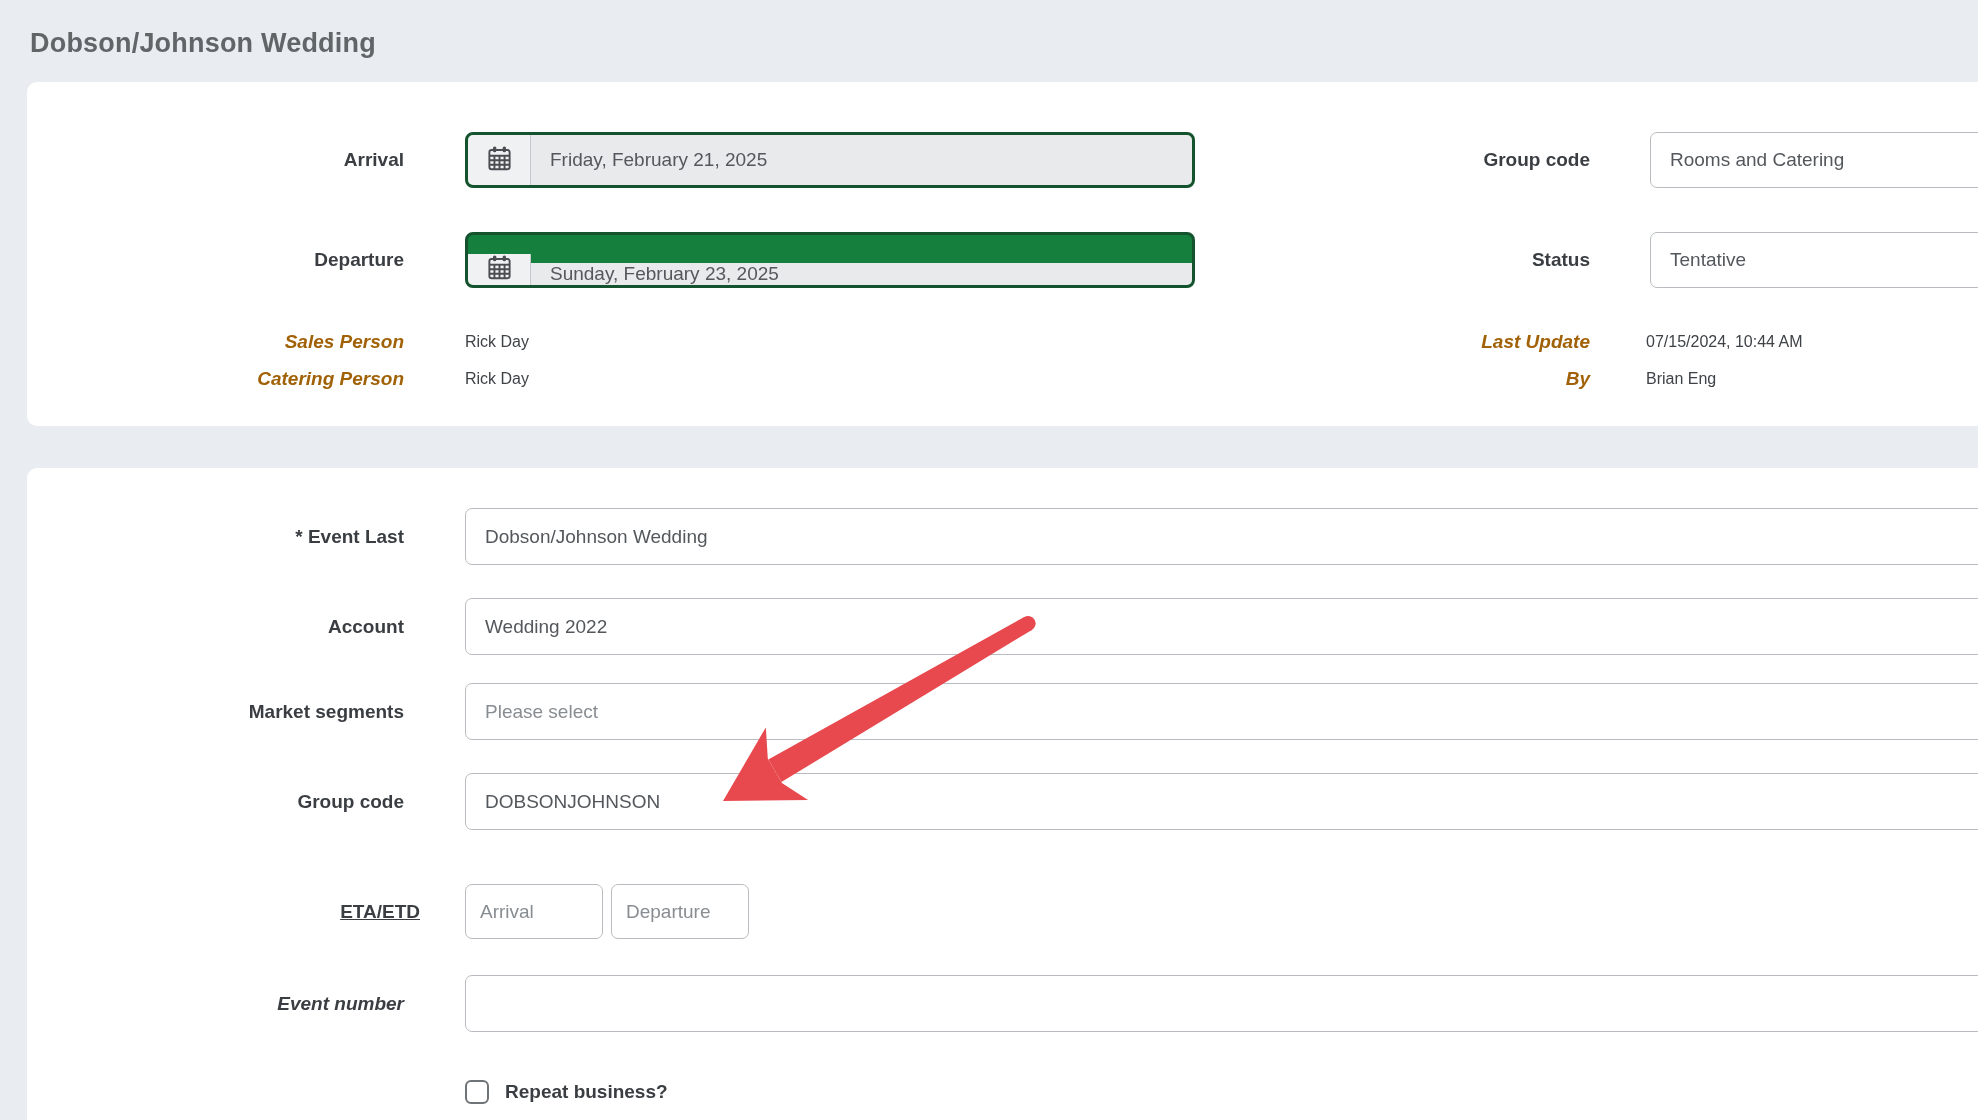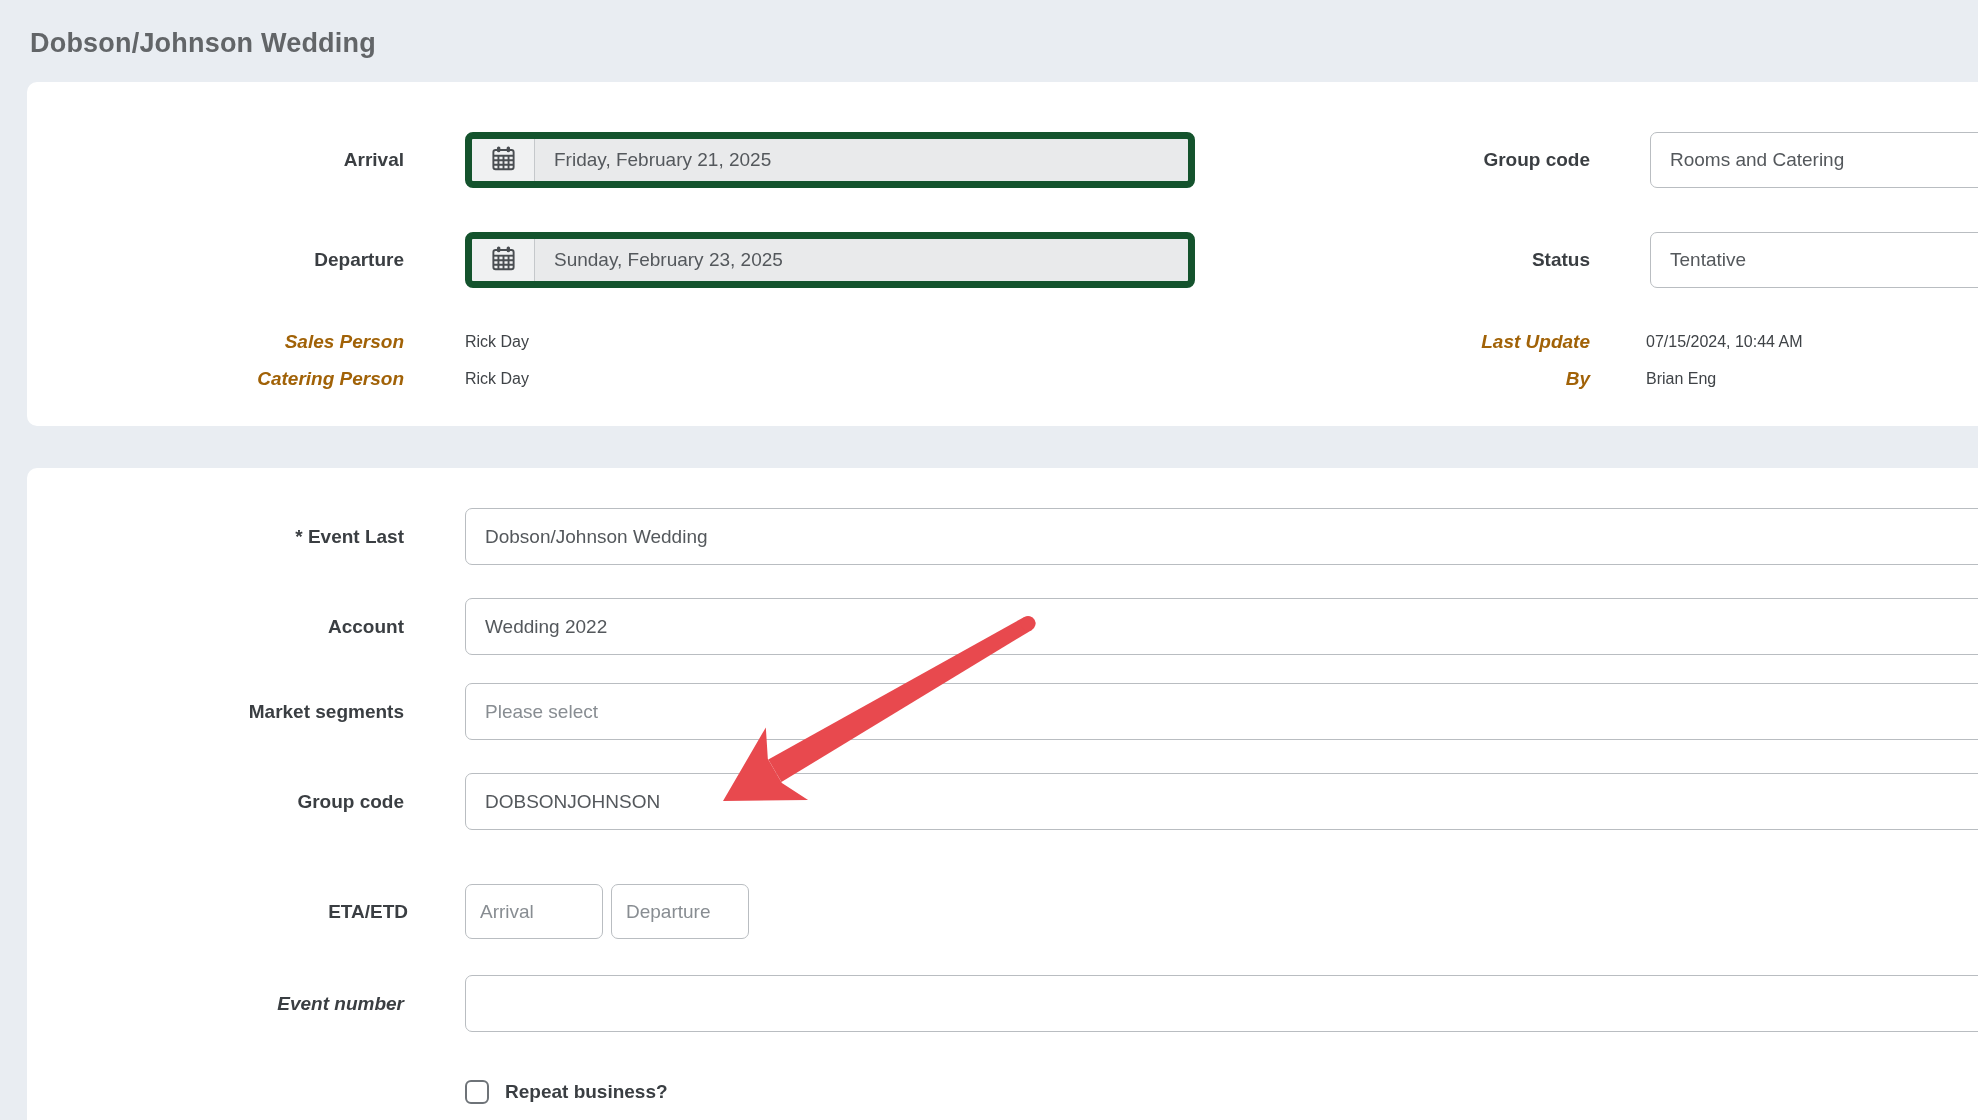--- a/index.html
+++ b/index.html
@@ -30,21 +30,21 @@
   .text-input{
     position:absolute;box-sizing:border-box;
     border:1px solid #b9bdc1;border-radius:7px;background:#ffffff;
     font-family:"Liberation Sans", sans-serif;font-size:19px;color:#54585c;
     padding:0 19px;outline:none;
   }
   .text-input::placeholder{color:#888d92;opacity:1;}
   .small-input{padding:0 14px;}
   .date-group{
     position:absolute;display:flex;box-sizing:border-box;
-    border:7px solid #14532d;border-radius:8px;overflow:hidden;background:#15803d;
+    border:3px solid #14532d;border-radius:8px;overflow:hidden;background:#15803d;
   }
   .date-btn{
     width:62px;flex:0 0 62px;display:flex;align-items:center;justify-content:center;
     background:#f0f1f2;border-right:1px solid #c5c8cb;cursor:pointer;
   }
   .date-value{
     flex:1;display:flex;align-items:center;padding-left:19px;
     font-size:19px;color:#54585c;background:#e9eaeb;white-space:nowrap;
   }
   .checkbox{
@@ -79,21 +79,21 @@
             <rect x="6.2" y="1.3" width="3" height="5.2" rx="1.4"></rect>
             <rect x="14.8" y="1.3" width="3" height="5.2" rx="1.4"></rect>
           </g>
         </svg>
       </span>
     </div>
     <div class="date-value">Friday, February 21, 2025</div>
   </div>
 
   <div class="form-label" style="left:0;top:150px;width:377px;line-height:56px;">Departure</div>
-  <div class="date-group" style="left:438px;top:150px;width:730px;height:56px;">
+  <div class="date-group" style="left:438px;top:150px;width:730px;height:56px;align-items:flex-end;">
     <div class="date-btn">
       <span>
         <svg width="27" height="27" viewBox="0 0 24 24">
           <g fill="none" stroke="#4a4e52" stroke-width="1.7">
             <rect x="3" y="4.5" width="18" height="17" rx="2"></rect>
             <path d="M3 9.5 H21"></path>
             <path d="M7.5 9.5 V21.5 M12 9.5 V21.5 M16.5 9.5 V21.5"></path>
             <path d="M3 13.5 H21 M3 17.5 H21"></path>
           </g>
           <g fill="#4a4e52">
@@ -133,21 +133,21 @@
 
   <div class="form-label" style="left:0;top:130px;width:377px;line-height:57px;">Account</div>
   <input class="text-input" style="left: 438px; top: 130px; width: 1600px; height: 57px;" value="Wedding 2022">
 
   <div class="form-label" style="left:0;top:215px;width:377px;line-height:57px;">Market segments</div>
   <input class="text-input" style="left: 438px; top: 215px; width: 1600px; height: 57px;" placeholder="Please select">
 
   <div class="form-label" style="left:0;top:305px;width:377px;line-height:57px;">Group code</div>
   <input class="text-input" style="left: 438px; top: 305px; width: 1600px; height: 57px;" value="DOBSONJOHNSON">
 
-  <div class="form-label" style="left:4px;top:416px;width:377px;line-height:55px;">ETA/ETD</div>
+  <div class="form-label" style="left:16px;top:416px;width:377px;line-height:55px;text-decoration:underline;">ETA/ETD</div>
   <input class="text-input small-input" style="left: 438px; top: 416px; width: 138px; height: 55px;" placeholder="Arrival">
   <input class="text-input small-input" style="left: 584px; top: 416px; width: 138px; height: 55px;" placeholder="Departure">
 
   <div class="form-label" style="left:0;top:507px;width:377px;line-height:57px;font-style:italic;">Event number</div>
   <input class="text-input" style="left: 438px; top: 507px; width: 1600px; height: 57px;" value="">
 
   <input type="checkbox" class="checkbox" style="left: 438px; top: 612px;">
   <div class="form-label" style="left:478px;top:608px;width:400px;line-height:32px;text-align:left;">Repeat business?</div>
 
 </section>

